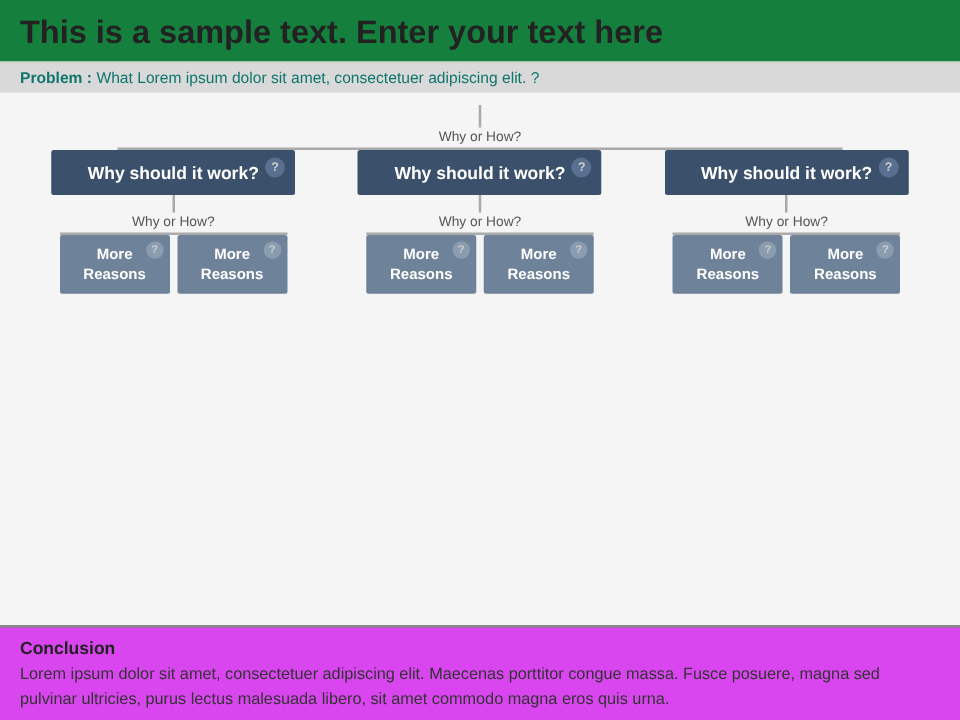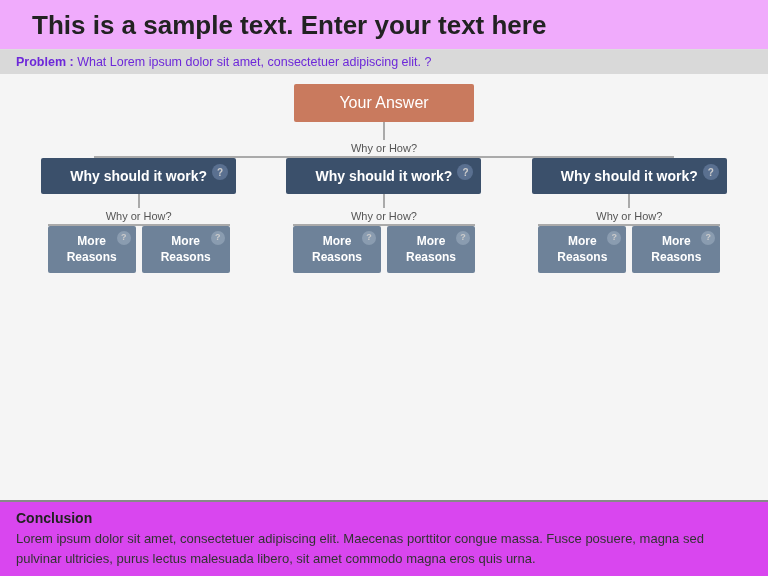--- a/index.html
+++ b/index.html
@@ -13,37 +13,37 @@
 
     .page {
       width: 768px;
       height: 576px;
       background: #f5f5f5;
       display: flex;
       flex-direction: column;
     }
 
     .header {
-      background: #f0abfc;
-      padding: 10px 16px 8px 32px;
+      background: #15803d;
+      padding: 10px 16px 8px 16px;
       border-bottom: 1px solid #ddd;
     }
 
     .main-title {
       font-size: 26px;
       font-weight: bold;
       color: #222;
       line-height: 1.2;
     }
 
     .problem-bar {
       background: #d9d9d9;
       padding: 5px 16px;
       font-size: 12.5px;
-      color: #6d28d9;
+      color: #0f766e;
     }
 
     .problem-bar span.bold {
       font-weight: bold;
     }
 
     .diagram-area {
       flex: 1;
       padding: 10px 16px 5px 16px;
       display: flex;
@@ -200,21 +200,20 @@
   </div>
 
   <div class="problem-bar">
     <span class="bold">Problem :</span>
     <span>What Lorem ipsum dolor sit amet, consectetuer adipiscing elit. ?</span>
   </div>
 
   <div class="diagram-area">
 
     <div class="tree-top">
-      <div class="answer-box">Your Answer</div>
 
       <div class="vert-line" style="height:18px;"></div>
 
       <div class="why-label">Why or How?</div>
 
       <div style="position:relative; width: 580px; height: 2px;">
         <div class="h-line" style="width:100%; position:absolute; top:0;"></div>
 
         <div class="vert-line" style="height:16px; position:absolute; left:50%; transform:translateX(-50%); top:2px;"></div>
         <div class="vert-line" style="height:16px; position:absolute; left:14%; top:2px;"></div>

